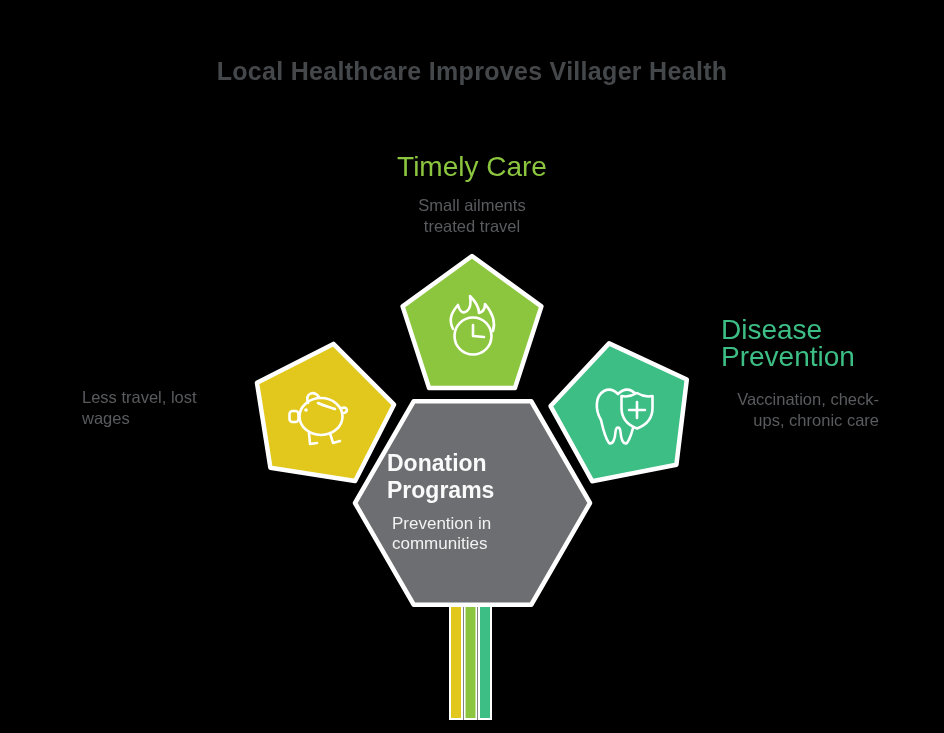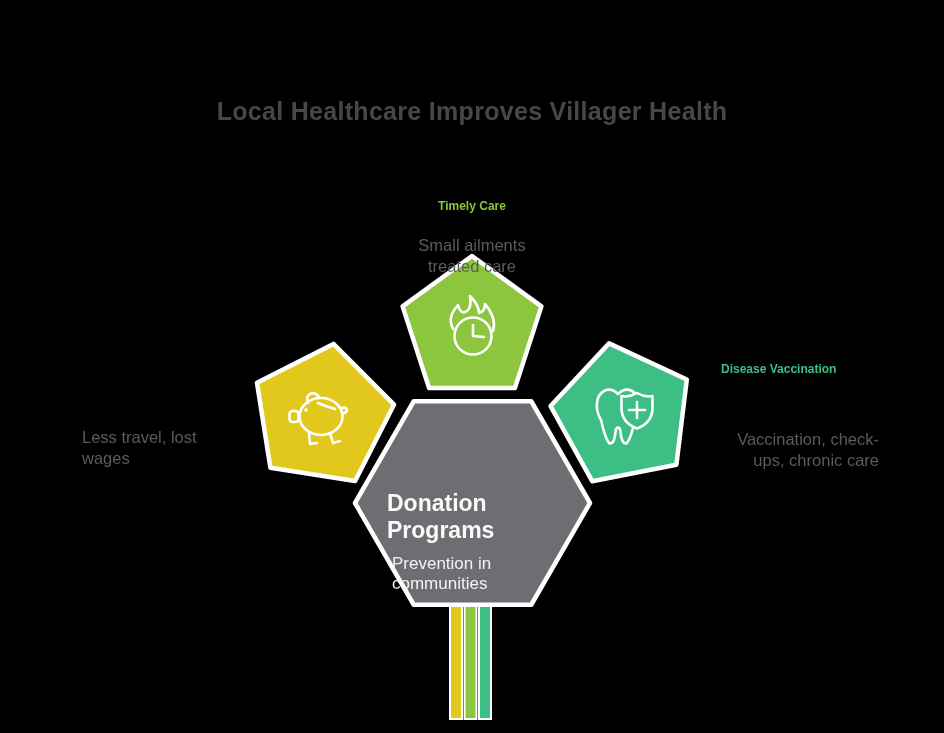--- a/index.html
+++ b/index.html
@@ -6,31 +6,31 @@
   #stage {
     position: relative;
     width: 944px;
     height: 733px;
     background: #000000;
     overflow: hidden;
     font-family: "Liberation Sans", sans-serif;
   }
   #shapes { position: absolute; left: 0; top: 0; }
 
-  .txt { position: absolute; margin-top: 40px; }
+  .txt { position: absolute; }
 
   .main-title {
     top: 57px; left: 0; width: 944px;
     text-align: center;
     font-size: 25px; font-weight: 700;
     color: #45484B;
     letter-spacing: 0.3px;
   }
 
-  .node-label { font-weight: 700; font-size: 12px; line-height: 27px; }
+  .node-label { font-weight: 400; font-size: 28px; line-height: 27px; }
   .node-desc  { font-size: 16.5px; line-height: 20.5px; color: #595B5E; font-weight: 400; }
 
   .label-timely { top: 153px; left: 332px; width: 280px; text-align: center; color: #8CC63F; }
   .desc-timely  { top: 195px; left: 392px; width: 160px; text-align: center; }
 
   .label-reduced { top: 347px; left: 20px; width: 202px; text-align: right; color: #E2C81D; }
   .desc-reduced  { top: 387px; left: 82px; width: 140px; text-align: left; }
 
   .label-disease { top: 316px; left: 721px; width: 130px; text-align: left; color: #3DBE85; }
   .desc-disease  { top: 389px; left: 721px; width: 158px; text-align: right; }
@@ -109,25 +109,25 @@
     </g>
 
     <g transform="translate(472.5,503)">
       <polygon points="-117.5,0 -58.75,-101.75 58.75,-101.75 117.5,0 58.75,101.75 -58.75,101.75" stroke="#FFFFFF" stroke-width="4.5" stroke-linejoin="round" fill="#6D6E71"></polygon>
     </g>
   </svg>
 
   <div class="txt main-title">Local Healthcare Improves Villager Health</div>
 
   <div class="txt node-label label-timely">Timely Care</div>
-  <div class="txt node-desc desc-timely">Small ailments treated care</div>
+  <div class="txt node-desc desc-timely">Small ailments treated travel</div>
 
   <div class="txt node-desc desc-reduced">Less travel, lost wages</div>
 
-  <div class="txt node-label label-disease">Disease Vaccination</div>
+  <div class="txt node-label label-disease">Disease Prevention</div>
   <div class="txt node-desc desc-disease">Vaccination, check-ups, chronic care</div>
 
   <div class="txt center-text">
     <div class="center-title">Donation Programs</div>
     <div class="center-sub">Prevention in communities</div>
   </div>
 
 </div>
 
 </body></html>

